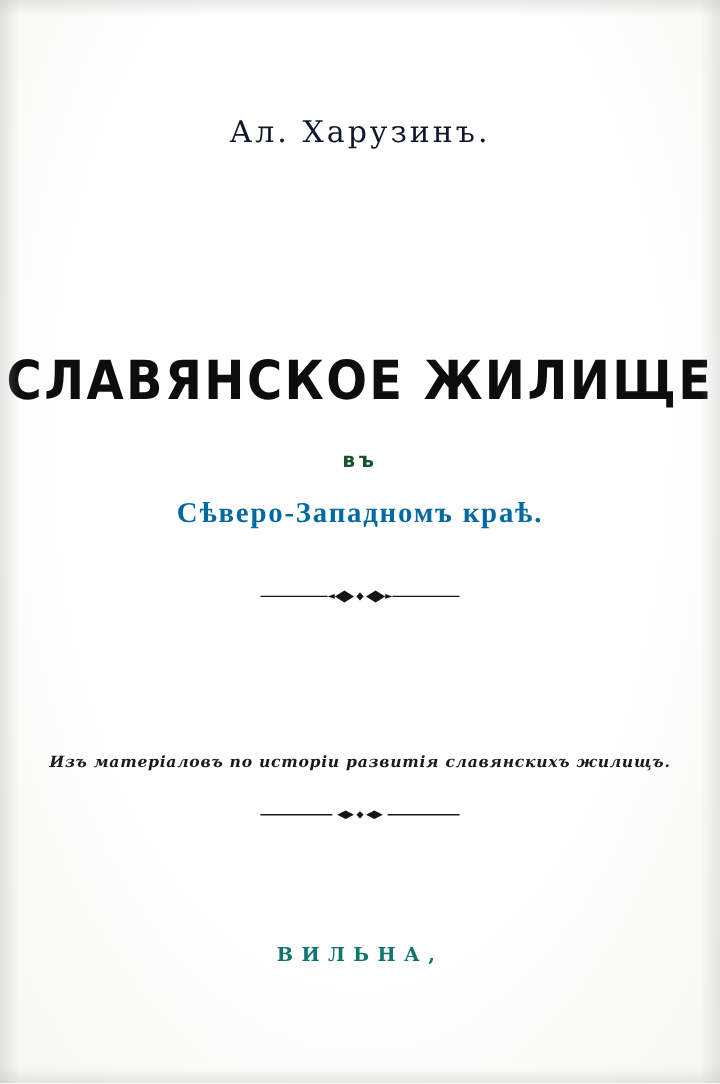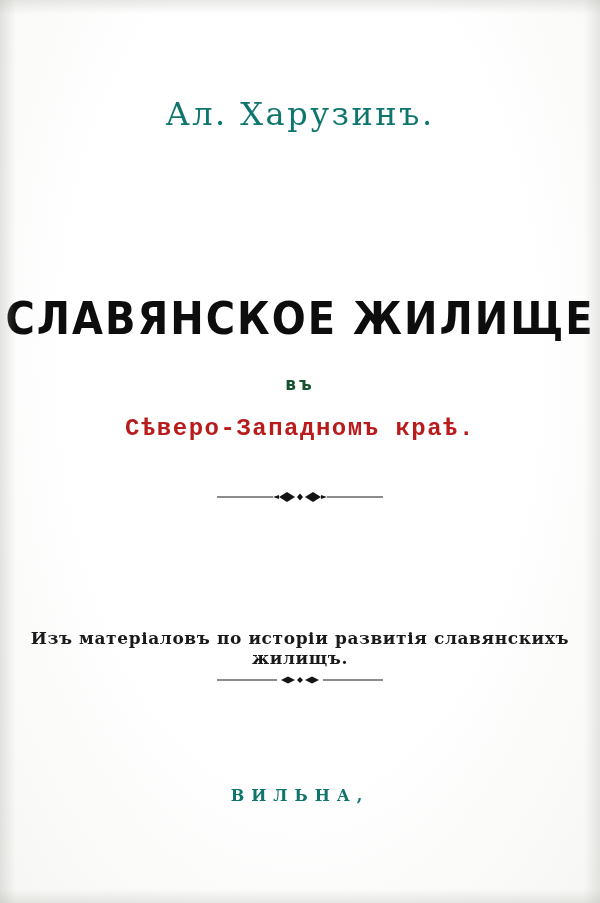--- a/index.html
+++ b/index.html
@@ -35,24 +35,24 @@
     height: 100%;
   }
 
   .author {
     position: absolute;
     top: 95px;
     left: 0;
     right: 0;
     text-align: center;
     font-family: "DejaVu Serif", serif;
-    font-size: 32px;
+    font-size: 25px;
     font-weight: 400;
     letter-spacing: 2.5px;
-    color: #0f766e;
+    color: #0f172a;
   }
 
   .title-main {
     position: absolute;
     top: 295px;
     left: 0;
     right: 0;
     text-align: center;
     font-family: "DejaVu Sans", sans-serif;
     font-size: 40px;
@@ -74,25 +74,25 @@
     letter-spacing: 3px;
     color: #14532d;
   }
 
   .title-sub {
     position: absolute;
     top: 415px;
     left: 0;
     right: 0;
     text-align: center;
-    font-family: Liberation Mono, monospace;
+    font-family: Liberation Serif, serif;
     font-size: 24px;
     font-weight: 700;
     letter-spacing: 1.5px;
-    color: #b91c1c;
+    color: #0369a1;
   }
 
   
   .ornament-1 {
     position: absolute;
     top: 490px;
     left: 50%;
     transform: translateX(-50%);
     width: 170px;
     height: 14px;
@@ -106,24 +106,25 @@
     height: 12px;
   }
 
   .caption {
     position: absolute;
     top: 628px;
     left: 0;
     right: 0;
     text-align: center;
     font-family: "DejaVu Serif", serif;
-    font-size: 17px;
+    font-size: 13px;
     font-weight: 700;
     letter-spacing: 0.6px;
     color: #1a1a1a;
+    font-style: italic;
   }
 
   .city {
     position: absolute;
     top: 786px;
     left: 0;
     right: 0;
     text-align: center;
     font-family: "DejaVu Serif", serif;
     font-size: 16px;

